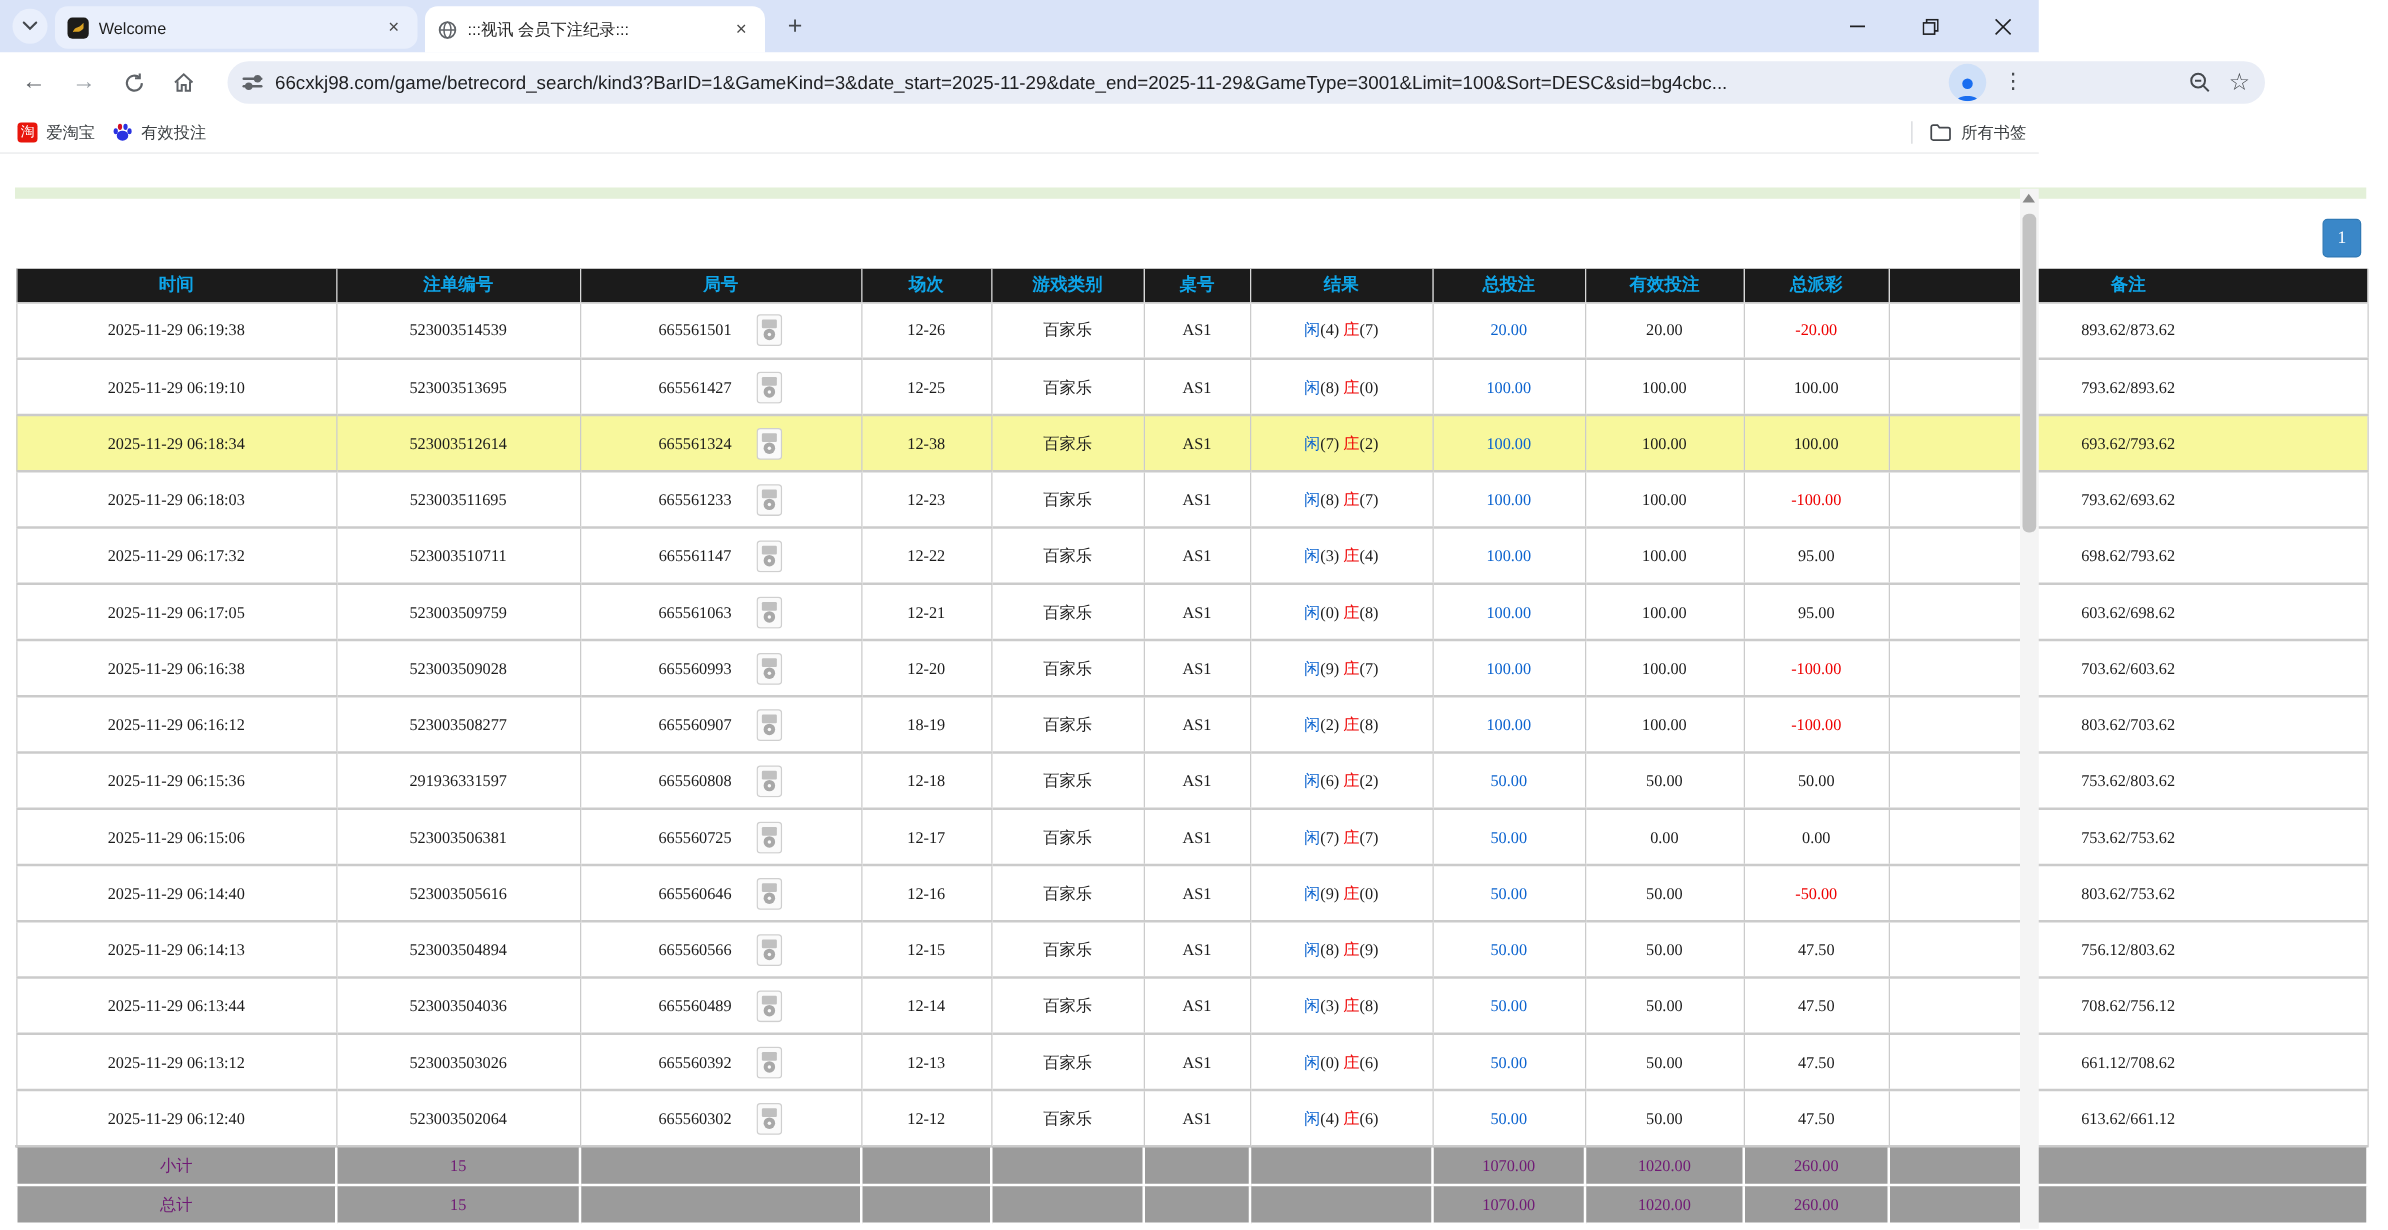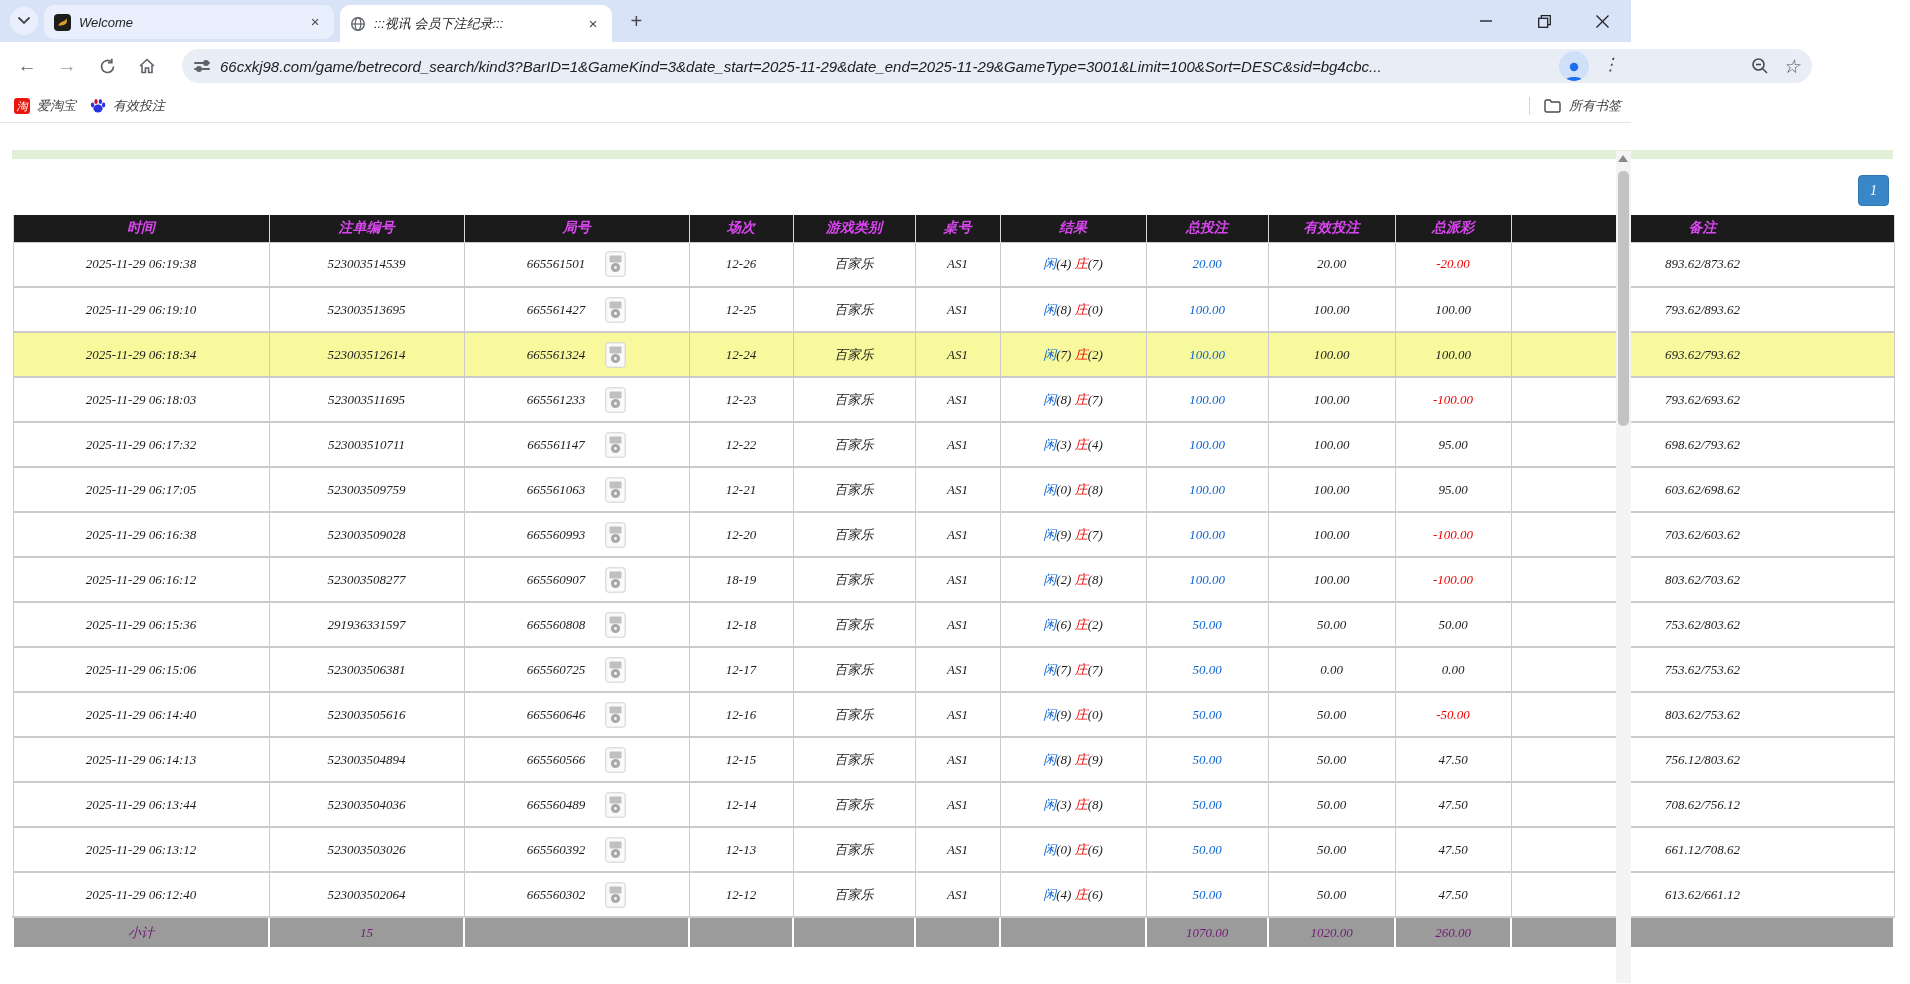--- a/index.html
+++ b/index.html
@@ -1,18 +1,18 @@
 <!DOCTYPE html>
 <html><head>
 <meta charset="utf-8">
 <style>
   * { margin:0; padding:0; box-sizing:border-box; }
   html,body { width:1910px; height:984px; overflow:hidden; background:#fff;
     font-family:"Liberation Sans", sans-serif; }
-  .browser { position:relative; width:1631px; height:984px;font-style:italic; }
+  .browser { position:relative; width:1631px; height:984px; }
 
   
   .tabstrip { position:relative; height:42px; background:#d9e3f8; }
   .tab-search { position:absolute; left:10px; top:7px; width:28px; height:28px;
     border-radius:14px; background:#e9effc; display:flex; align-items:center; justify-content:center; }
   .tab { position:absolute; top:5px; height:34px; display:flex; align-items:center;
     padding:0 10px; font-size:13px; color:#1f1f1f; }
   .tab.inactive { left:44px; width:290px; background:#e9effc; border-radius:10px; }
   .tab.active { left:340px; width:272px; background:#ffffff; border-radius:10px 10px 0 0; height:37px; }
   .tab .title { flex:1; white-space:nowrap; overflow:hidden; text-overflow:ellipsis; margin:0 8px; }
@@ -58,21 +58,21 @@
   
   .page { position:relative; height:860px; background:#fff;
     font-family:"Liberation Serif", serif; }
   .green-strip { position:absolute; top:27px; left:12px; width:1881px; height:9px; background:#e3f0d8; }
   .pager { position:absolute; top:52px; left:1858px; width:31px; height:31px; background:#3a87c8;
     border:1px solid #3079b5; border-radius:4px; color:#fff; font-size:14px;
     display:flex; align-items:center; justify-content:center; }
 
   table.bets { position:absolute; top:92px; left:12px; width:1881px; border-collapse:collapse;
     table-layout:fixed; }
-  table.bets th { background:#1b1b1b; color:#d946ef; font-size:14px; font-weight:bold; height:27px;
+  table.bets th { background:#1b1b1b; color:#0ea5e9; font-size:14px; font-weight:bold; height:27px;
     border-left:1px solid #d9d9d9; border-right:1px solid #d9d9d9; }
   table.bets td { height:45px; text-align:center; font-size:13px; color:#1c1c1c;
     border:1px solid #cbcbcb; border-bottom:2px solid #cbcbcb; background:#fff; }
   tr.hl td { background:#f8f89c; }
   td .blue, .res-p { color:#0b63cf; }
   td .red, .res-b { color:#ee0000; }
   .round-wrap { display:inline-flex; align-items:center; gap:20px; }
   .video-btn { display:inline-block; width:21px; height:26px; vertical-align:middle; }
   tr.foot td { background:#9b9b9b; color:#701a75; height:31px; border:2px solid #fff; font-size:13px; }
 
@@ -285,21 +285,21 @@
     <td>523003512614</td>
     <td><span class="round-wrap">
                 <span>665561324</span>
                 <svg class="video-btn" viewBox="0 0 21 26">
   <rect x="0.8" y="0.8" width="19.4" height="24.4" rx="2.5" fill="#fafafa" stroke="#cfcfcf" stroke-width="1"></rect>
   <rect x="4.5" y="4.5" width="12" height="7" rx="1" fill="#c0c0c0"></rect>
   <circle cx="10.5" cy="16.5" r="4.6" fill="#a8a8a8"></circle>
   <circle cx="10.5" cy="16.5" r="1.4" fill="#fafafa"></circle>
 </svg>
               </span></td>
-    <td>12-24</td>
+    <td>12-38</td>
     <td>百家乐</td>
     <td>AS1</td>
     <td><span class="res-p">闲</span>(7) <span class="res-b">庄</span>(2)</td>
     <td><span class="blue">100.00</span></td>
     <td>100.00</td>
     <td><span class="">100.00</span></td>
     <td>693.62/793.62</td>
   </tr>
           <tr class="">
     <td>2025-11-29 06:18:03</td>
@@ -559,20 +559,33 @@
     <td></td>
             <td></td>
     <td></td>
             <td></td>
     <td></td>
     <td>1070.00</td>
     <td>1020.00</td>
     <td>260.00</td>
     <td></td>
   </tr>
+          <tr class="foot">
+    <td>总计</td>
+    <td>15</td>
+    <td></td>
+            <td></td>
+    <td></td>
+            <td></td>
+    <td></td>
+    <td>1070.00</td>
+    <td>1020.00</td>
+    <td>260.00</td>
+    <td></td>
+  </tr>
         </tbody>
     </table>
 
     <div class="scrollbar">
       <div class="sb-up"></div>
       <div class="sb-thumb"></div>
     </div>
   </div>
 </div>
 

